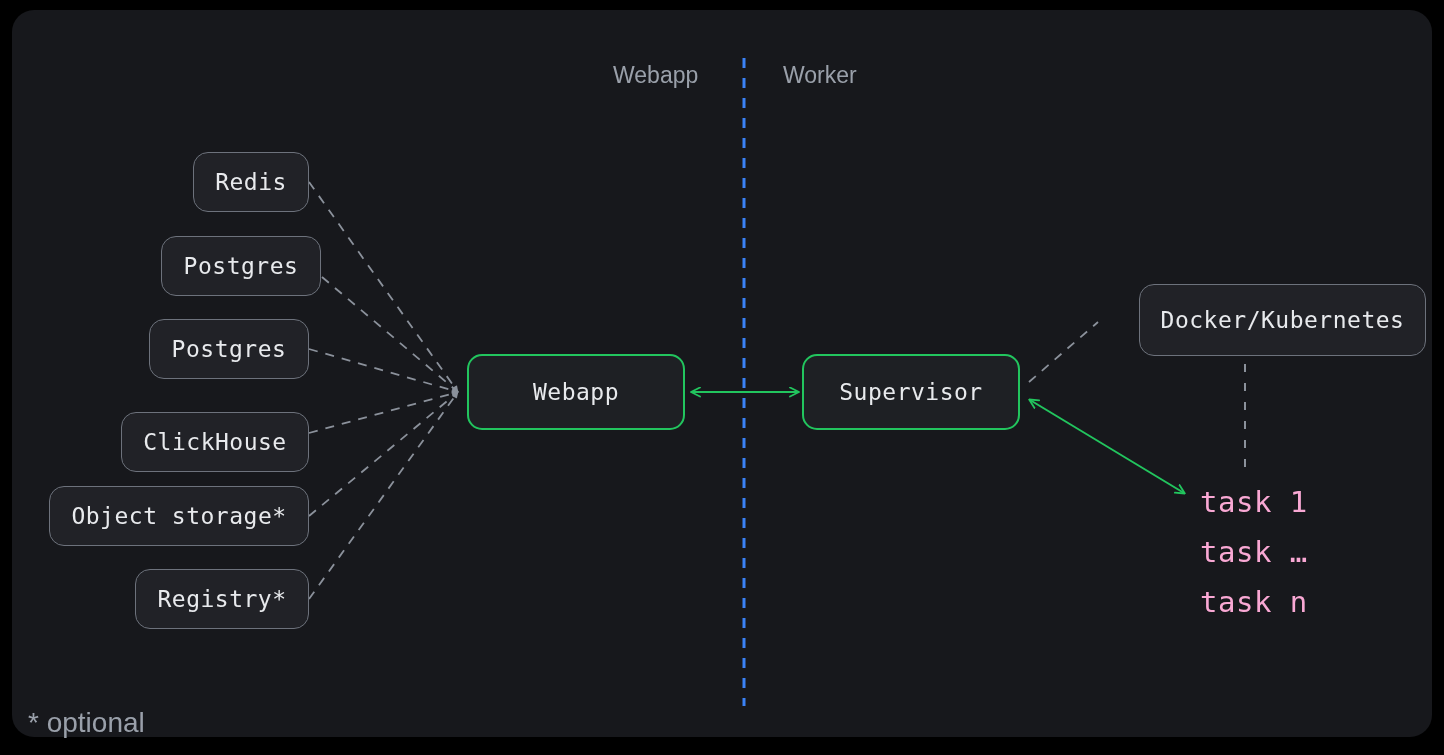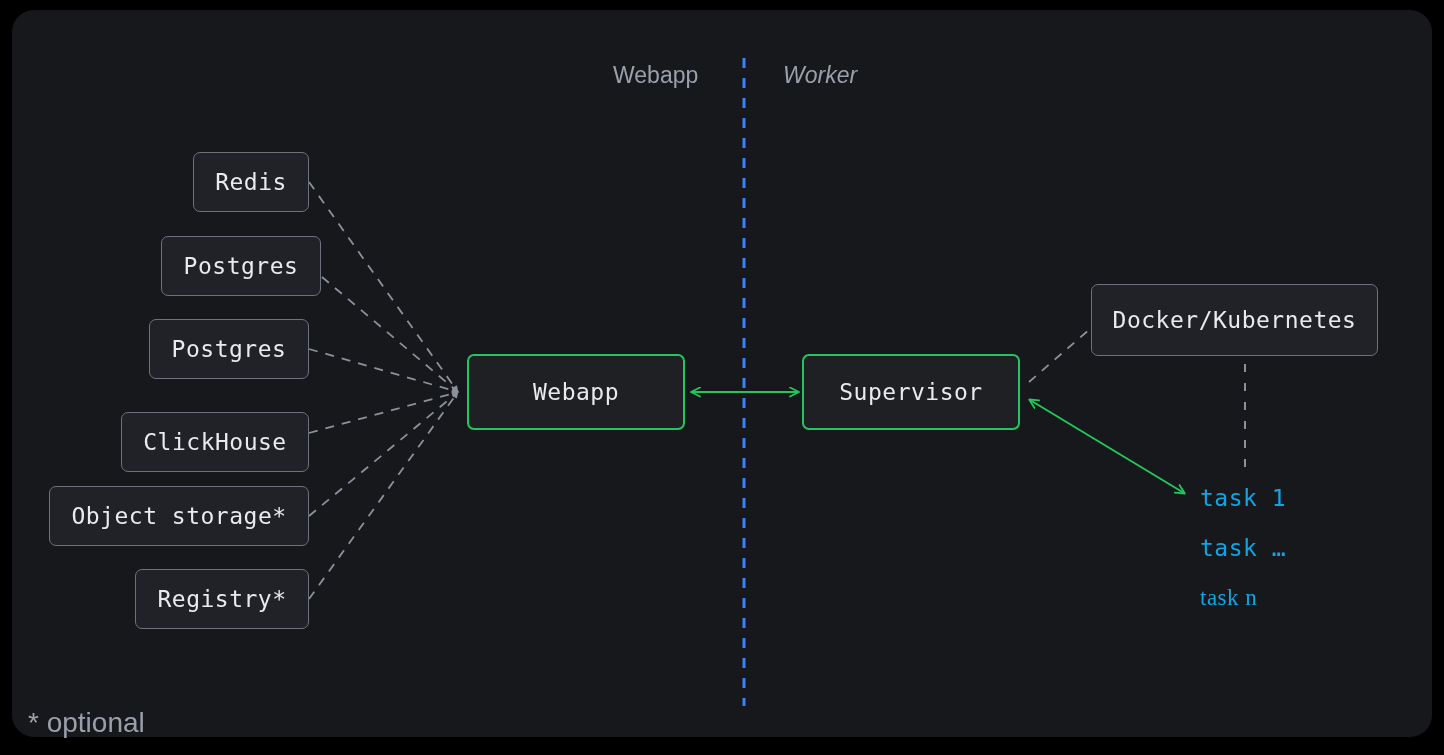--- a/index.html
+++ b/index.html
@@ -33,21 +33,21 @@
     top: 0;
     width: 1444px;
     height: 755px;
     pointer-events: none;
   }
   .node {
     position: absolute;
     box-sizing: border-box;
     background: #212227;
     border: 1.5px solid #6d727c;
-    border-radius: 7px;
+    border-radius: 15px;
     color: #e8eaed;
     font-family: "DejaVu Sans Mono", "Liberation Mono", monospace;
     font-size: 23px;
     letter-spacing: 0.5px;
     display: flex;
     align-items: center;
     justify-content: center;
     white-space: nowrap;
   }
   .node.accent {
@@ -57,23 +57,23 @@
   }
   .zone-label {
     position: absolute;
     color: #9aa0aa;
     font-family: "Liberation Sans", sans-serif;
     font-size: 23px;
     white-space: nowrap;
   }
   .task-label {
     position: absolute;
-    color: #0ea5e9;
+    color: #f9a8d4;
     font-family: "DejaVu Sans Mono", "Liberation Mono", monospace;
-    font-size: 23px;
+    font-size: 29px;
     letter-spacing: 0.5px;
     white-space: nowrap;
   }
   .footnote {
     position: absolute;
     left: 28px;
     top: 707px;
     color: #9aa0aa;
     font-family: "Liberation Sans", sans-serif;
     font-size: 28px;
@@ -114,35 +114,35 @@
 
     <line id="conn-supervisor-tasks" stroke="#22c55e" stroke-width="2" marker-start="url(#arrow-green-start)" marker-end="url(#arrow-green-end)" x1="1030" y1="400" x2="1184" y2="493"></line>
 
     <line id="conn-docker-supervisor" stroke="#8b919b" stroke-width="1.8" stroke-dasharray="9 8" x1="1029" y1="382" x2="1098" y2="322"></line>
 
     <line id="conn-docker-tasks" stroke="#8b919b" stroke-width="2" stroke-dasharray="8 11" x1="1245" y1="364" x2="1245" y2="470"></line>
   </svg>
 
   <div id="zone-labels">
       <div class="zone-label" style="left: 613px; top: 62px;">Webapp</div>
-      <div class="zone-label" style="left: 783px; top: 62px; font-style: italic;">Worker</div>
+      <div class="zone-label" style="left: 783px; top: 62px;">Worker</div>
     </div>
   <div id="dependency-nodes">
       <div class="node" style="left: 193px; top: 152px; width: 116px; height: 60px;">Redis</div>
       <div class="node" style="left: 149px; top: 236px; width: 160px; height: 60px; margin-left: 12px;">Postgres</div>
       <div class="node" style="left: 149px; top: 319px; width: 160px; height: 60px;">Postgres</div>
       <div class="node" style="left: 121px; top: 412px; width: 188px; height: 60px;">ClickHouse</div>
       <div class="node" style="left: 49px; top: 486px; width: 260px; height: 60px;">Object storage*</div>
       <div class="node" style="left: 135px; top: 569px; width: 174px; height: 60px;">Registry*</div>
     </div>
   <div id="service-nodes">
       <div class="node accent" style="left: 467px; top: 354px; width: 218px; height: 76px;">Webapp</div>
       <div class="node accent" style="left: 802px; top: 354px; width: 218px; height: 76px;">Supervisor</div>
-      <div class="node" style="left: 1091px; top: 284px; width: 287px; height: 72px;">Docker/Kubernetes</div>
+      <div class="node" style="left: 1139px; top: 284px; width: 287px; height: 72px;">Docker/Kubernetes</div>
     </div>
   <div id="task-labels">
       <div class="task-label" style="left: 1200px; top: 485px;">task 1</div>
       <div class="task-label" style="left: 1200px; top: 535px;">task …</div>
-      <div class="task-label" style="left: 1200px; top: 585px; font-family: Liberation Serif, serif;">task n</div>
+      <div class="task-label" style="left: 1200px; top: 585px;">task n</div>
     </div>
 
   <div class="footnote">* optional</div>
 </div>
 
 </body></html>

